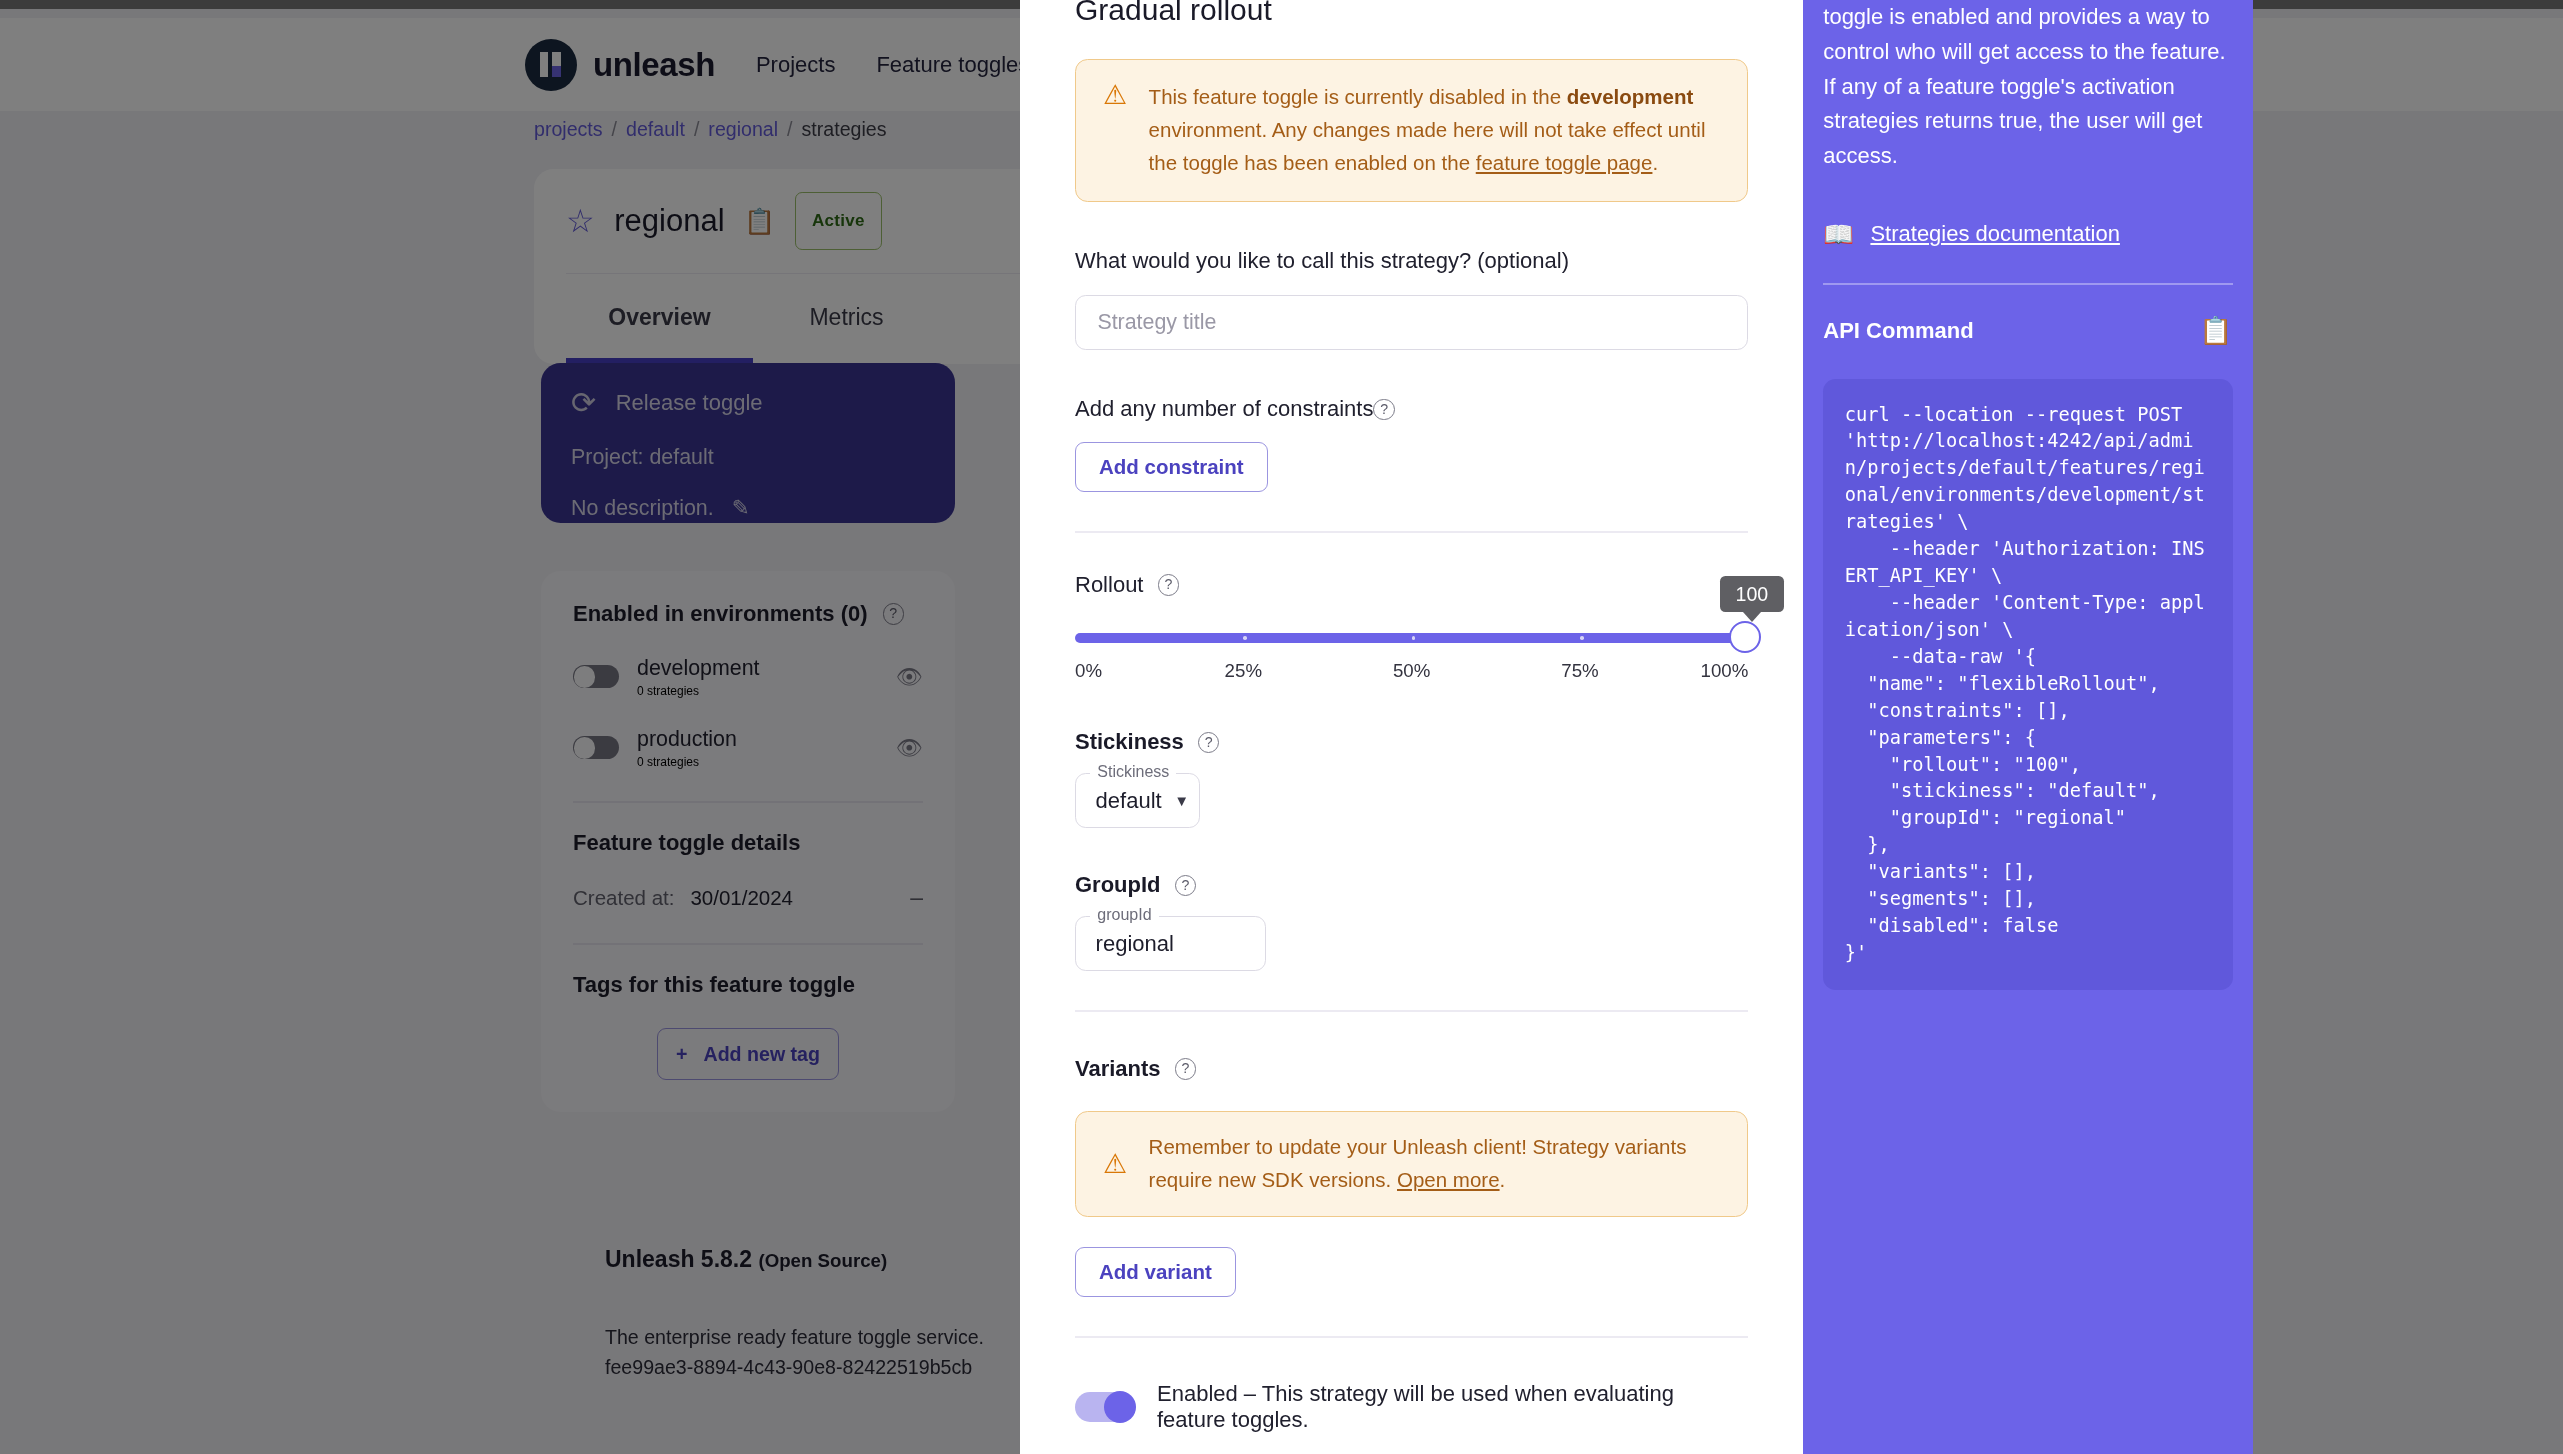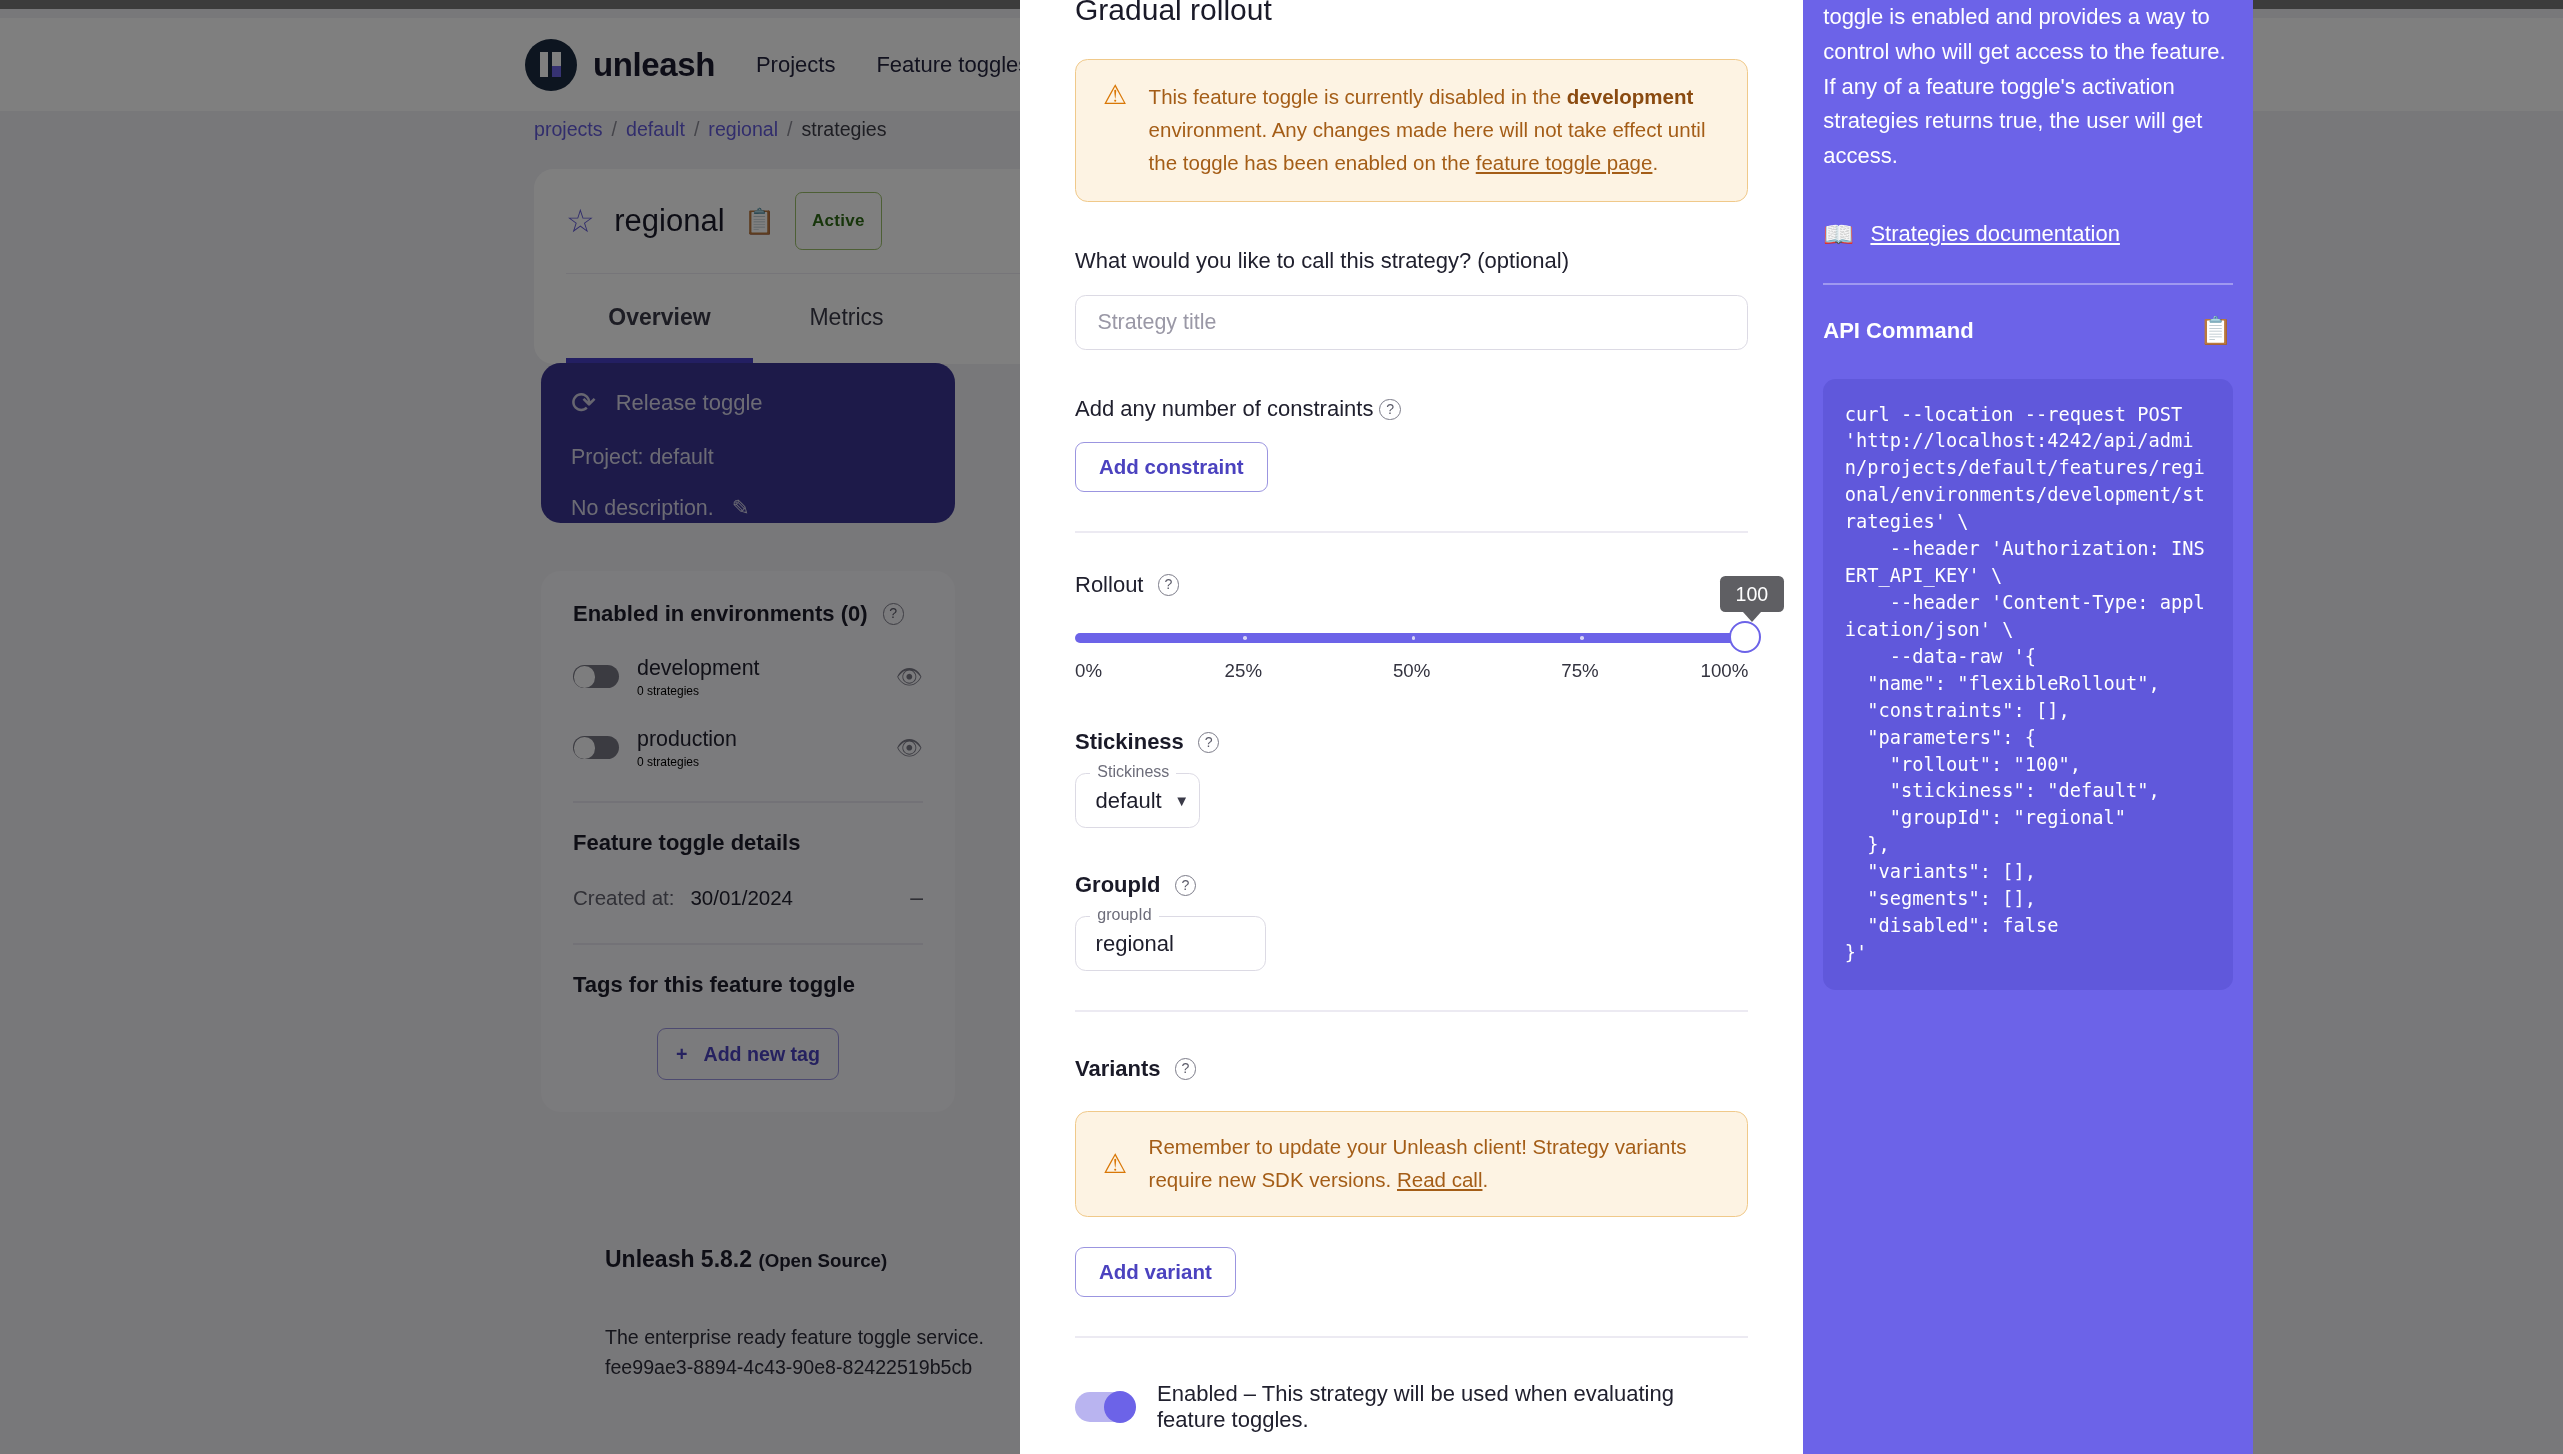--- a/index.html
+++ b/index.html
@@ -148,21 +148,21 @@
   .alert-txt a { color: #a45d17; }
 
   .field-label { margin-top: 46px; font-size: 22px; color: #20202e; }
   .text-input {
     margin-top: 21.4px; width: 100%; height: 55px; border: 1.8px solid #dcdae4; border-radius: 10.7px;
     font-size: 21.4px; color: #9a98a6; padding: 0 21.4px; font-family: "Liberation Sans", sans-serif;
     background: #fff;
   }
   .text-input::placeholder { color: #9a98a6; }
 
-  .sub-label { margin-top: 46px; font-size: 22px; color: #20202e; display: flex; align-items: center; gap: 6px; }
+  .sub-label { margin-top: 46px; font-size: 22px; color: #20202e; display: flex; align-items: center; gap: 0; }
   .outline-btn {
     margin-top: 19.6px; border: 1.8px solid #9b95e0; color: #4b42bf; background: #fff;
     border-radius: 9px; height: 50px; padding: 12px 23px; font-size: 20.5px; font-weight: 700;
     font-family: "Liberation Sans", sans-serif; cursor: pointer;
   }
   .hr { height: 1.8px; background: #eceaf2; margin-top: 39px; }
 
   .slider-label { margin-top: 39px; font-size: 22px; color: #20202e; display: flex; align-items: center; gap: 14.2px; }
   .slider-wrap { position: relative; margin-top: 28.5px; height: 21.4px; }
   .track {
@@ -405,21 +405,21 @@
 
       <div class="hr"></div>
 
       <div class="bold-label">
         <span>Variants</span>
         <span class="qmark">?</span>
       </div>
 
       <div class="variant-alert">
         <span class="alert-ico">⚠</span>
-        <div class="alert-txt"><span>Remember to update your Unleash client! Strategy variants require new SDK versions. </span><a href="#">Read call</a><span>.</span></div>
+        <div class="alert-txt"><span>Remember to update your Unleash client! Strategy variants require new SDK versions. </span><a href="#">Open more</a><span>.</span></div>
       </div>
 
       <button class="outline-btn" style="margin-top:30px">Add variant</button>
 
       <div class="hr"></div>
 
       <div class="switch-row">
         <span class="switch-on"></span>
         <span class="switch-text">Enabled – This strategy will be used when evaluating feature toggles.</span>
       </div>

